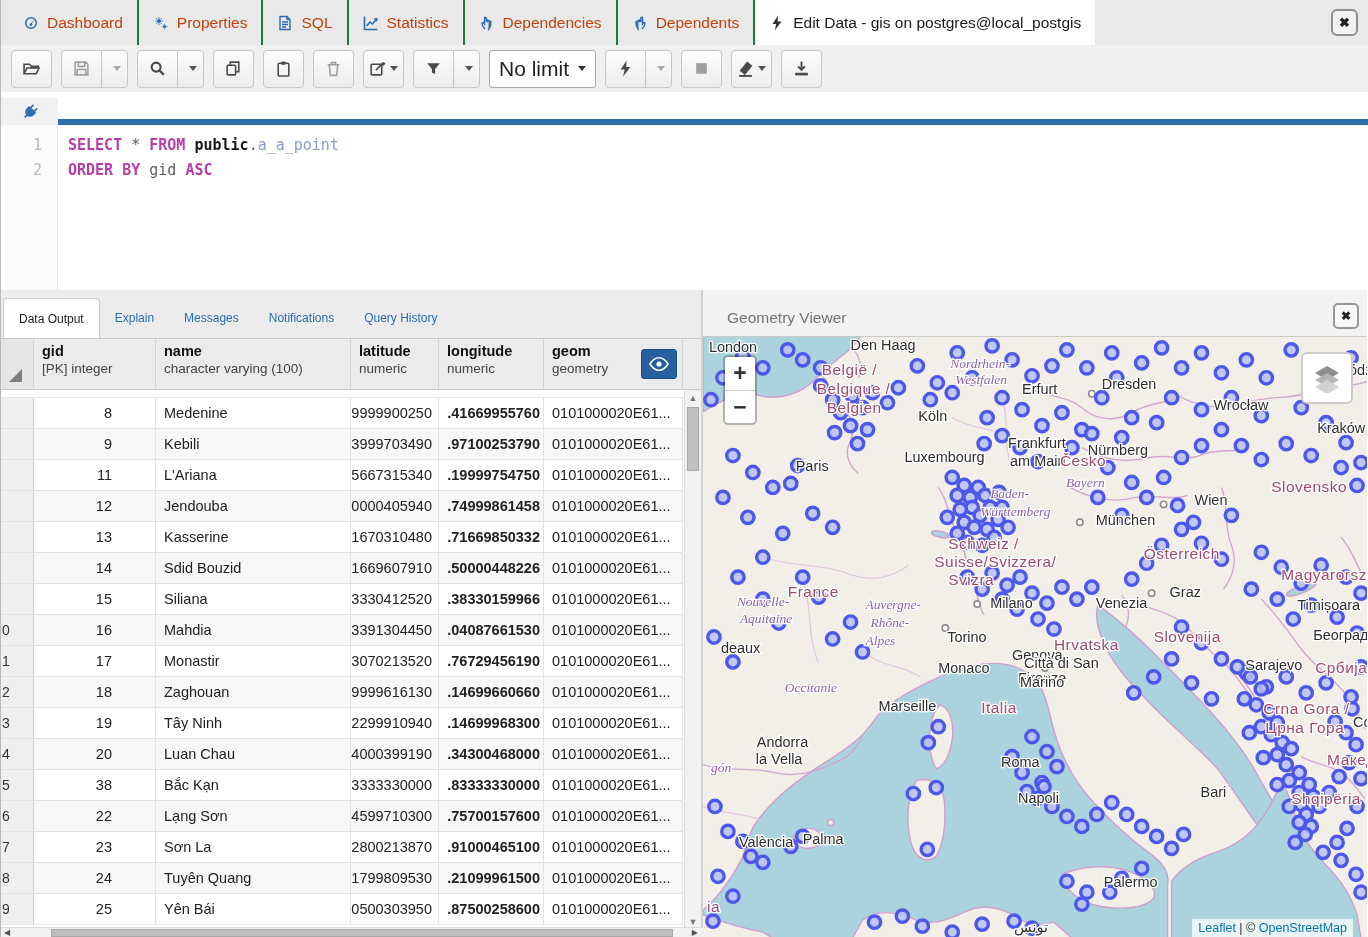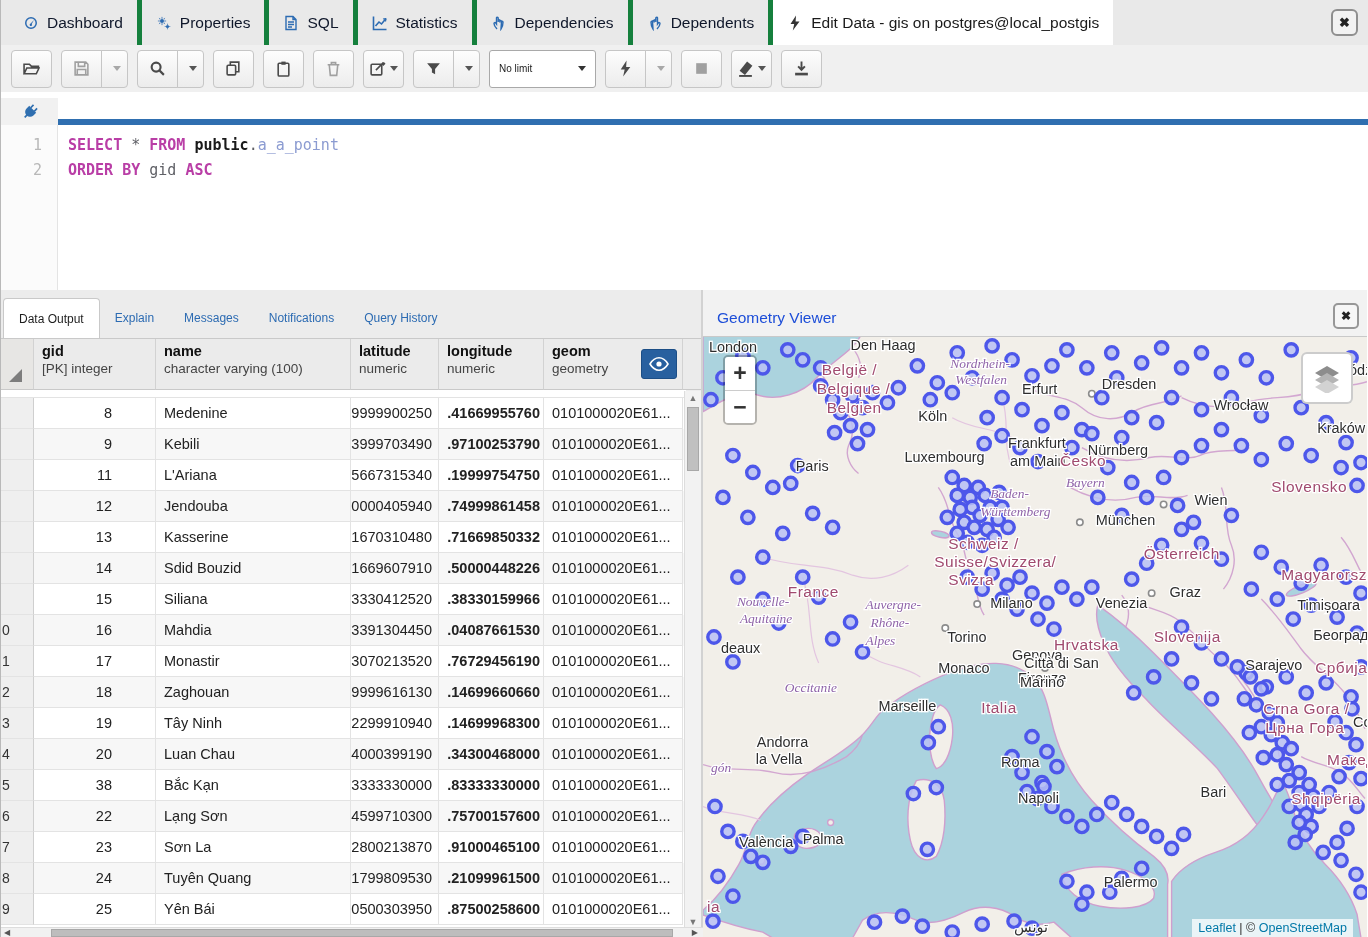--- a/index.html
+++ b/index.html
@@ -4,21 +4,21 @@
 <style>
   * { box-sizing: border-box; margin:0; padding:0; }
   html,body { width:1368px; height:937px; overflow:hidden; background:#fff;
     font-family:"Liberation Sans", sans-serif; }
   #app { position:relative; width:1368px; height:937px; border-left:1px solid #b9b9b9; background:#fff; }
 
   
   .tabbar { position:absolute; left:0; top:0; width:1368px; height:45px; background:#e9e9e9;
     display:flex; align-items:stretch; padding-left:8px; }
   .ttab { display:flex; align-items:center; gap:8px; padding:0 14px; font-size:15.5px;
-    color:#0f172a; border-right:5px solid #15803d; cursor:pointer; white-space:nowrap; }
+    color:#c2410c; border-right:2px solid #15803d; cursor:pointer; white-space:nowrap; }
   .ttab svg { width:16px; height:16px; }
   .ttab .ticon { color:#2c6bb2; display:flex; }
   .ttab.active { background:#ffffff; color:#1a1a1a; border-right:none; }
   .ttab.active .ticon { color:#333; }
   .win-close { position:absolute; right:10px; top:9px; width:27px; height:27px; border:2px solid #8f8f8f;
     border-radius:6px; background:#f2f2f2; color:#222; font-weight:bold; font-size:13px;
     display:flex; align-items:center; justify-content:center; cursor:pointer; }
 
   
   .toolbar { position:absolute; left:0; top:45px; width:1368px; height:47px; background:#f0f0f0;
@@ -30,21 +30,21 @@
   .bgroup .tbtn + .tbtn { margin-left:-1px; border-top-left-radius:0; border-bottom-left-radius:0; }
   .bgroup .tbtn:first-child:not(:last-child) { border-top-right-radius:0; border-bottom-right-radius:0; }
   .tbtn svg { width:17px; height:17px; stroke:#4a4a4a; fill:none; stroke-width:1.5; }
   .tbtn svg .fill { fill:#4a4a4a; stroke:none; }
   .tbtn.disabled svg { stroke:#a0a0a0; }
   .tbtn.disabled svg .fill { fill:#a0a0a0; }
   .caret-glyph { width:0; height:0; border-left:4.5px solid transparent; border-right:4.5px solid transparent;
     border-top:5.5px solid #555; margin-left:4px; }
   .caret.disabled .caret-glyph { border-top-color:#a8a8a8; }
   .limit-select { height:38px; width:107px; background:#fff; border:1px solid #a9a9a9; border-radius:3px;
-    display:flex; align-items:center; justify-content:space-between; padding:0 9px; font-size:10px; color:#222;
+    display:flex; align-items:center; justify-content:space-between; padding:0 9px; font-size:21px; color:#222;
     cursor:pointer; }
 
   
   .conn-row { position:absolute; left:0; top:98px; width:1368px; height:27px; display:flex; }
   .conn-icon { width:57px; background:#f1f1f1; display:flex; align-items:center; justify-content:center; }
   .conn-bar { flex:1; background:#2f6fb0; color:#fff; font-size:12px; line-height:27px; padding-left:9px;margin-top:21px; }
   .editor { position:absolute; left:0; top:125px; width:1368px; height:165px; background:#fff; display:flex; }
   .gutter { width:57px; background:#fbfbfb; border-right:1px solid #e4e4e4; padding-top:8px; }
   .gutter div { font-family:"DejaVu Sans Mono", monospace; font-size:15px; line-height:25px;
     color:#b8b8b8; text-align:right; padding-right:15px; }
@@ -92,21 +92,21 @@
     justify-content:center; color:#777; font-size:9px; }
   .vscroll .up{top:0} .vscroll .dn{bottom:0}
   .vthumb { position:absolute; left:2px; top:16px; width:12px; height:64px; background:#c0c0c0; border:1px solid #a8a8a8; }
   .hscroll { position:absolute; left:0; bottom:0; width:702px; height:10px; background:#f1f1f1; border-top:1px solid #ddd; }
   .hthumb { position:absolute; left:50px; top:1px; width:622px; height:8px; background:#bdbdbd; border:1px solid #a8a8a8; }
   .harrow { position:absolute; top:0; color:#555; font-size:8px; line-height:10px; }
 
   
   .right-panel { width:664px; background:#ececec; position:relative; }
   .gv-head { height:47px; padding-top:8px; background:#f2f2f2; border-bottom:1px solid #c9c9c9; position:relative; }
-  .gv-title { font-size:15.5px; color:#1d4ed8; line-height:39px; padding-left:14px; }
+  .gv-title { font-size:15.5px; color:#737373; line-height:39px; padding-left:14px;margin-left:10px; }
   .gv-close { position:absolute; right:8px; top:13px; width:26px; height:26px; border:2px solid #979797;
     border-radius:5px; background:#f6f6f6; color:#222; font-weight:bold; font-size:12px;
     display:flex; align-items:center; justify-content:center; cursor:pointer; }
   .map { position:relative; width:664px; height:600px; background:#f2efe9; overflow:hidden; }
   .map svg.base { position:absolute; left:0; top:0; }
   .zoomctl { position:absolute; left:20px; top:18px; width:34px; border:2px solid rgba(0,0,0,0.25);
     border-radius:5px; overflow:hidden; z-index:5; }
   .zbtn { width:100%; height:33px; background:#fff; display:flex; align-items:center; justify-content:center;
     font-size:23px; font-weight:bold; color:#333; cursor:pointer; }
   .zbtn + .zbtn { border-top:1px solid #ccc; }

